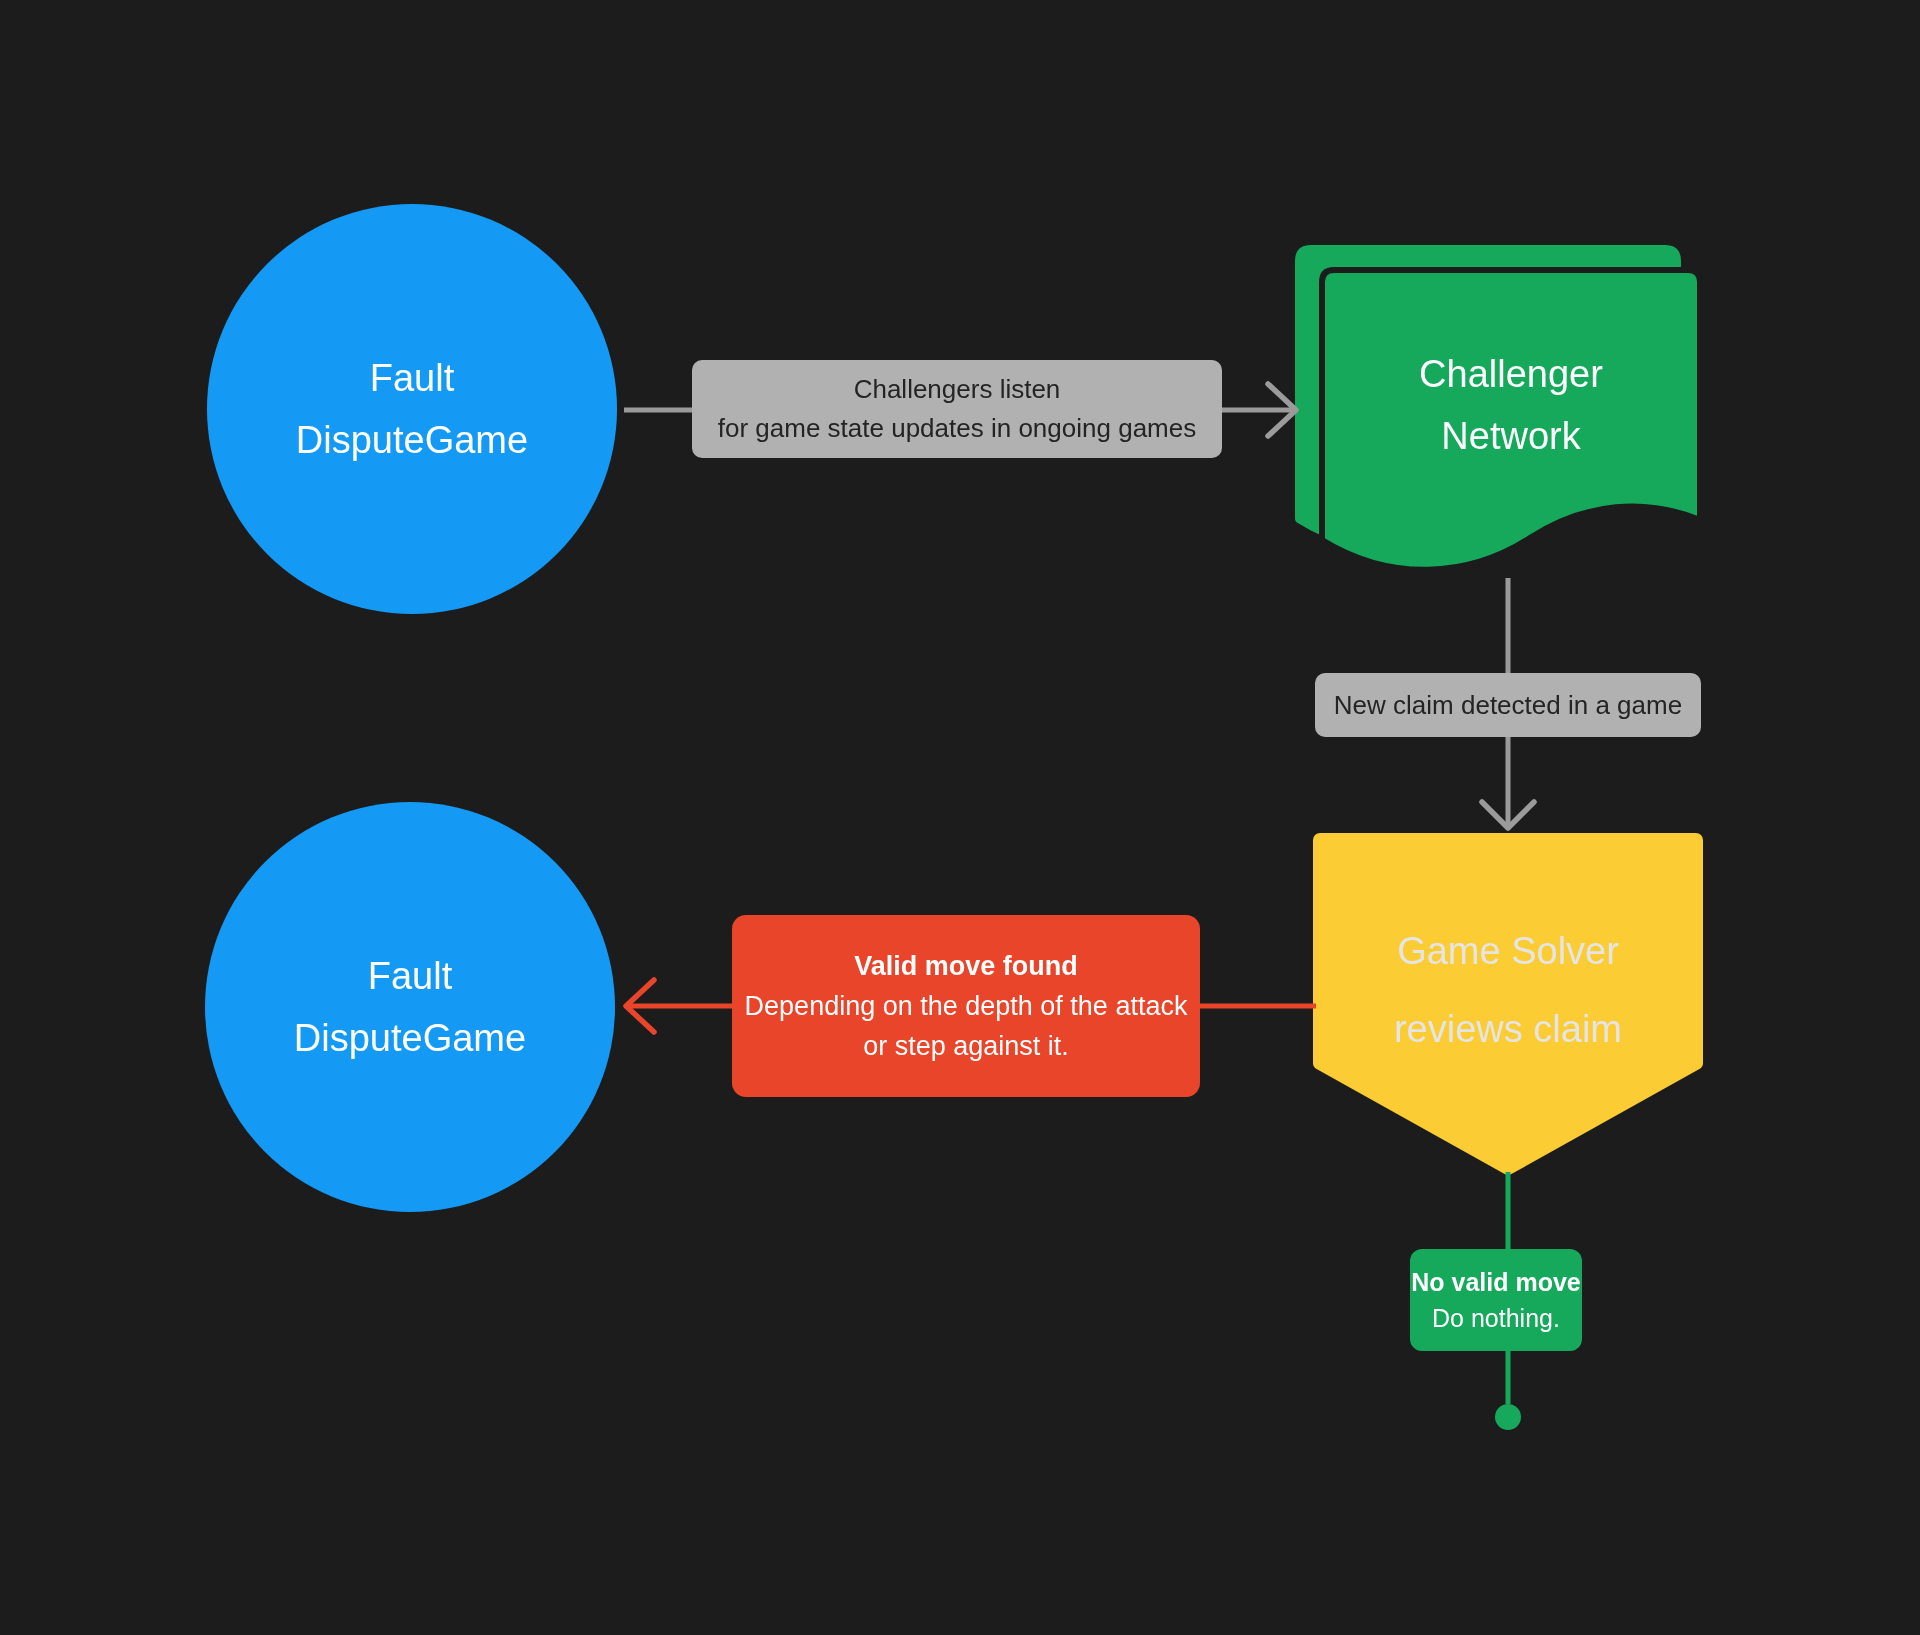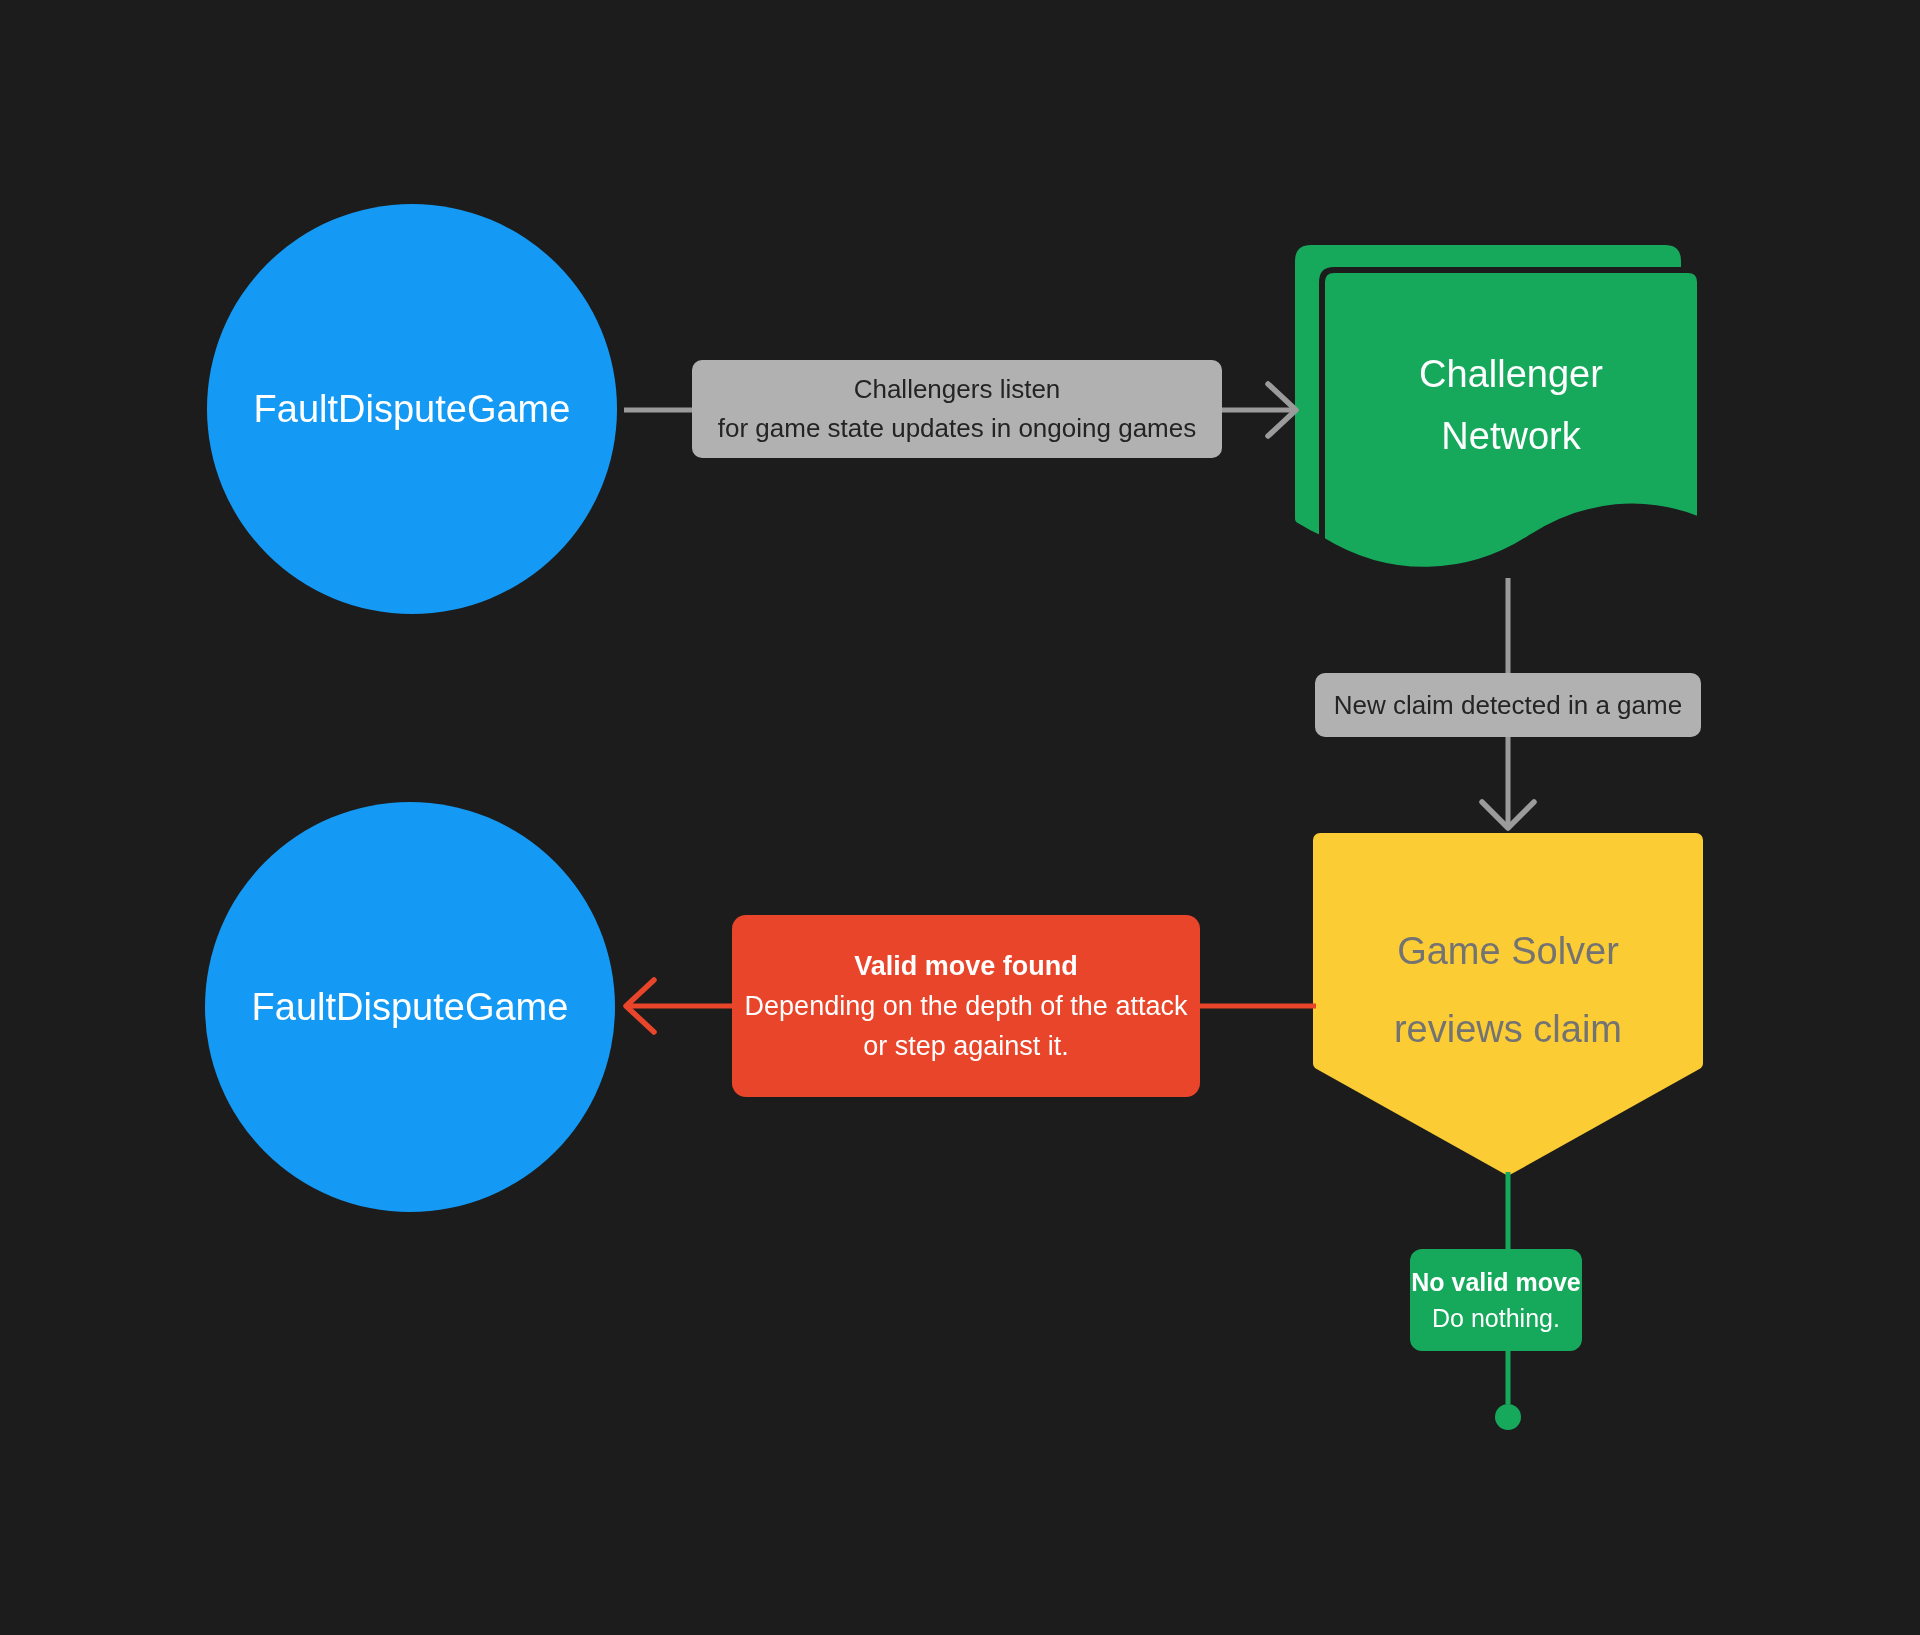--- a/index.html
+++ b/index.html
@@ -22,21 +22,21 @@
   .abs { position: absolute; }
 
   
   .node-circle {
     width: 410px;
     height: 410px;
     border-radius: 50%;
     background: #149AF5;
     color: #FFFFFF;
     display: flex;
-    flex-direction: row;
+    flex-direction: column;
     align-items: center;
     justify-content: center;
     text-align: center;
   }
   .node-title-line {
     font-size: 38px;
     line-height: 62px;
     font-weight: 500;
     white-space: nowrap;
   }
@@ -44,21 +44,21 @@
   
   .shape-text {
     display: flex;
     flex-direction: column;
     align-items: center;
     justify-content: center;
     text-align: center;
     pointer-events: none;
   }
   .shape-text.white { color: #FFFFFF; }
-  .shape-text.dark  { color: #737373; gap: 16px; }
+  .shape-text.dark  { color: #e5e5e5; gap: 16px; }
 
   
   .gray-label {
     background: #B1B1B1;
     color: #242424;
     border-radius: 10px;
     display: flex;
     flex-direction: column;
     align-items: center;
     justify-content: center;

